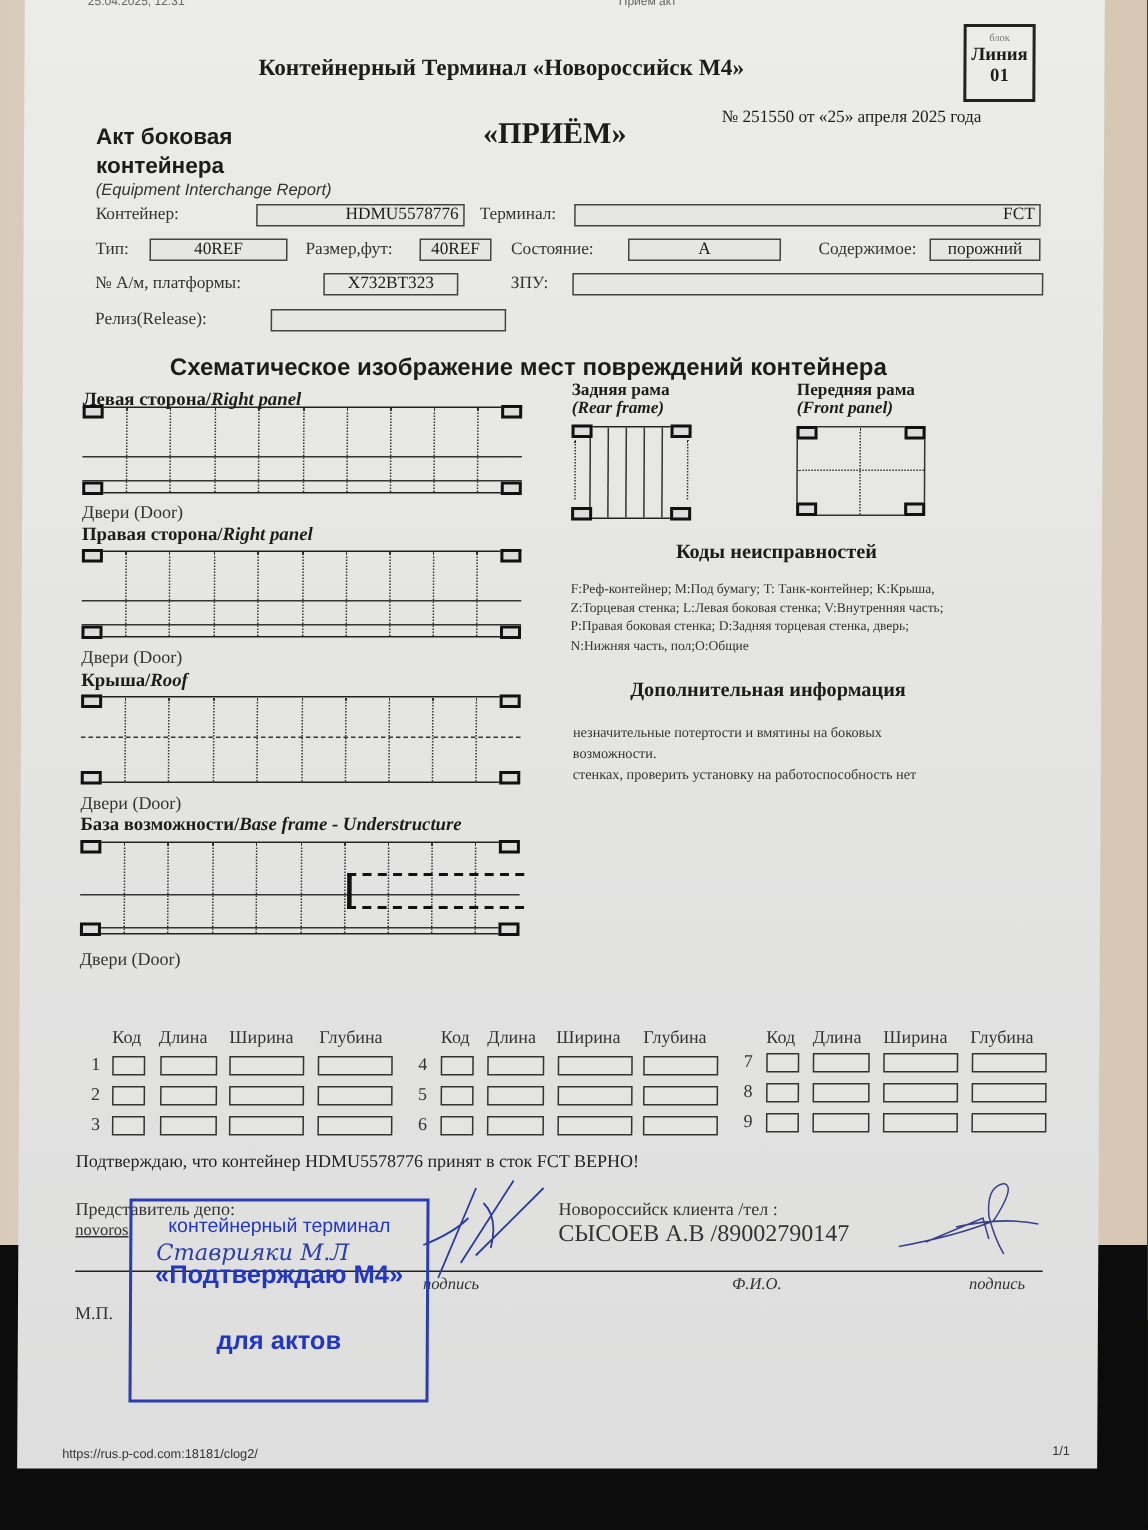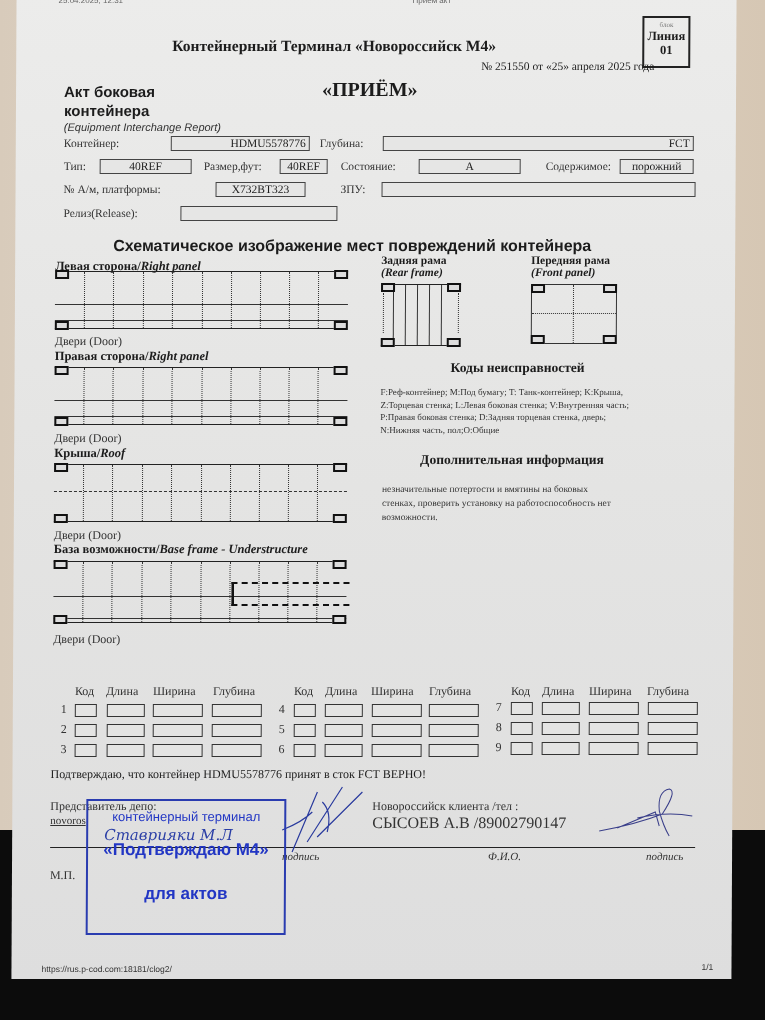--- a/index.html
+++ b/index.html
@@ -57,25 +57,25 @@
     <div class="l2">Линия</div>
     <div class="l2">01</div>
   </div>
 
   <div class="abs act-title" style="left:48px;top:88px;">
     <div>Акт боковая</div>
     <div>контейнера</div>
   </div>
   <div class="abs act-sub" style="left:48px;top:127px;">(Equipment Interchange Report)</div>
   <div class="abs priem" style="left:306px;top:84px;">«ПРИЁМ»</div>
-  <div class="abs docnum" style="left:465px;top:66px;">№ 251550 от «25» апреля 2025 года</div>
+  <div class="abs docnum" style="left:465px;top:78px;">№ 251550 от «25» апреля 2025 года</div>
 
   <div class="abs lbl" style="left:48px;top:143px;">Контейнер:</div>
   <div class="field right" style="left:155px;top:142px;width:134px;">HDMU5578776</div>
-  <div class="abs lbl" style="left:304px;top:143px;">Глубина:</div>
+  <div class="abs lbl" style="left:304px;top:143px;">Терминал:</div>
   <div class="field right" style="left:367px;top:142px;width:306px;">FCT</div>
 
   <div class="abs lbl" style="left:48px;top:166px;">Тип:</div>
   <div class="field" style="left:84px;top:165px;width:90px;">40REF</div>
   <div class="abs lbl" style="left:188px;top:166px;">Размер,фут:</div>
   <div class="field" style="left:264px;top:165px;width:46px;">40REF</div>
   <div class="abs lbl" style="left:325px;top:166px;">Состояние:</div>
   <div class="field" style="left:403px;top:165px;width:100px;">A</div>
   <div class="abs lbl" style="left:530px;top:166px;">Содержимое:</div>
   <div class="field" style="left:604px;top:165px;width:72px;">порожний</div>
@@ -205,22 +205,22 @@
   <div class="abs small-text" style="left:366px;top:392px;width:320px;">
     <div>F:Реф-контейнер; M:Под бумагу; T: Танк-контейнер; K:Крыша,</div>
     <div>Z:Торцевая стенка; L:Левая боковая стенка; V:Внутренняя часть;</div>
     <div>P:Правая боковая стенка; D:Задняя торцевая стенка, дверь;</div>
     <div>N:Нижняя часть, пол;O:Общие</div>
   </div>
 
   <div class="abs codes-title" style="left:406px;top:458px;">Дополнительная информация</div>
   <div class="abs info-text" style="left:368px;top:488px;width:320px;">
     <div>незначительные потертости и вмятины на боковых</div>
+    <div>возможности.</div>
     <div>стенках,  проверить установку на работоспособность нет</div>
-    <div>возможности.</div>
   </div>
 
   <div class="abs" style="left:44px;top:690px;width:650px;height:80px;">
 
     <div class="abs colhdr" style="left:18px;top:0;">Код</div>
     <div class="abs colhdr" style="left:49px;top:0;">Длина</div>
     <div class="abs colhdr" style="left:96px;top:0;">Ширина</div>
     <div class="abs colhdr" style="left:156px;top:0;">Глубина</div>
     <div class="abs rownum" style="left:4px;top:18px;">1</div>
     <div class="abs rownum" style="left:4px;top:38px;">2</div>

